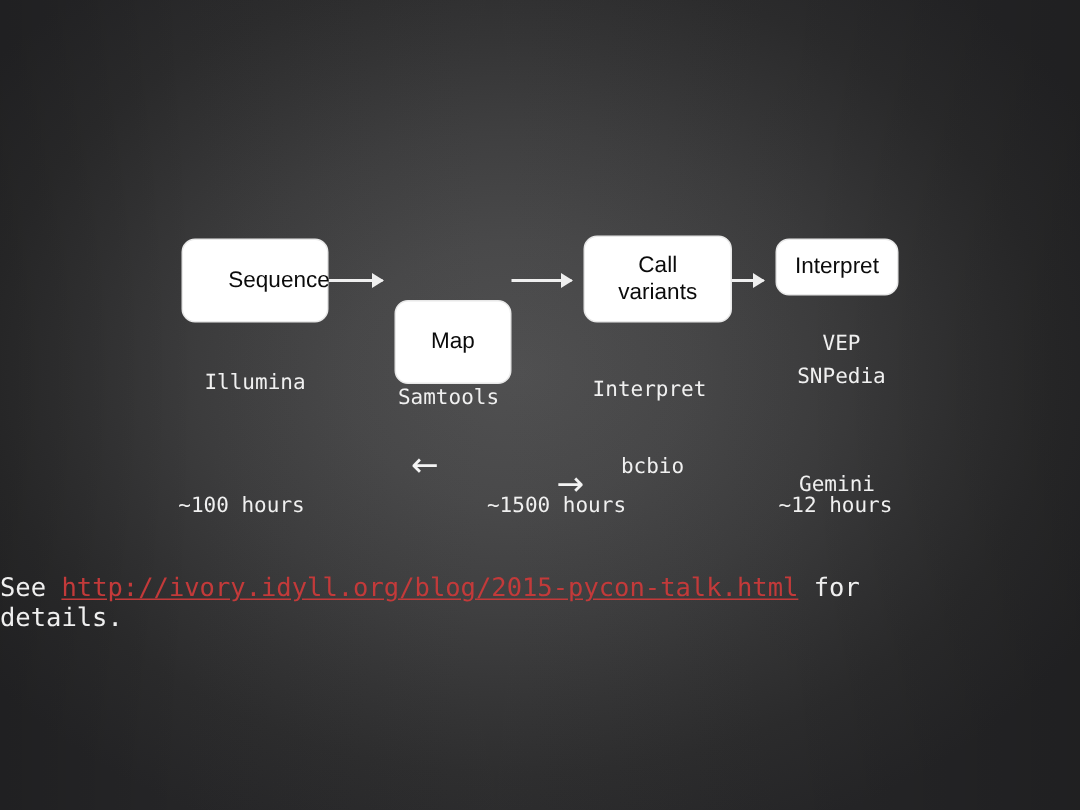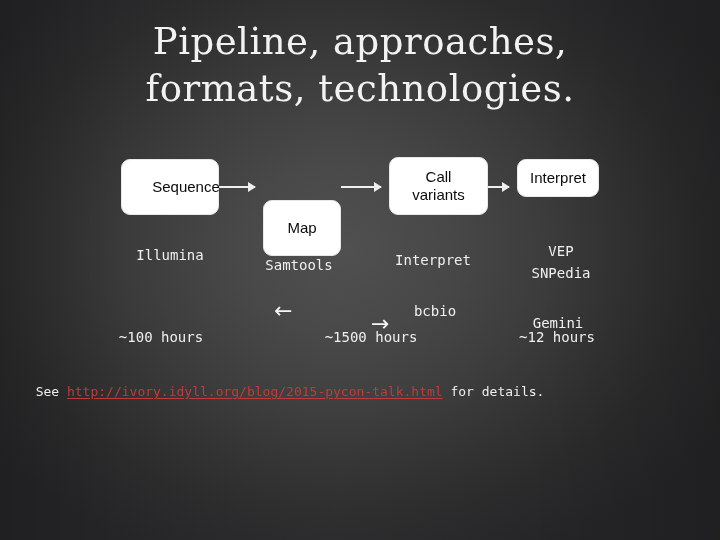--- a/index.html
+++ b/index.html
@@ -116,59 +116,57 @@
     color: #f4f4f4;
     font-family: "DejaVu Sans", "Liberation Sans", sans-serif;
     font-size: 22px;
     line-height: 22px;
     z-index: 5;
   }
 
   #lbl-illumina  { left:111px; top:244px; width:118px; }
   #lbl-bwa       { left:240px; top:232px; width:118px; }
   #lbl-freebayes { left:374px; top:249px; width:118px; }
-  #lbl-vep       { left:502px; top:240px; width:118px; }
+  #lbl-vep       { left:502px; top:218px; width:118px; }
 
   #lbl-bcbio     { left:376px; top:300px; width:118px; }
   #lbl-gemini    { left:499px; top:300px; width:118px;margin-top:12px; }
 
   #lbl-hours-1   { left:102px; top:326px; width:118px; }
   #lbl-hours-2   { left:312px; top:326px; width:118px; }
   #lbl-hours-3   { left:498px; top:326px; width:118px;text-align:center; }
 
   #arrow-left    { left:274px; top:300px; }
   #arrow-right   { left:371px; top:313px; }
 
   
   #footer {
     position: absolute;
     left: 0;
     top: 382px;
     width: 580px;
-    text-align: center;
+    text-align: left;
     color: #efefef;
     font-family: "DejaVu Sans Mono", "Liberation Mono", monospace;
-    font-size: 13px;
+    font-size: 17px;
     line-height: 20px;
     z-index: 3;
   }
   #footer a,
   #footer .linktext {
     color: #c33a3a;
     text-decoration: underline;
     text-underline-offset: 2px;
   }
 </style>
 </head>
 <body>
 
 <div id="slide">
 
-  <div id="title">Pipeline, approaches,
-formats, technologies.</div>
 
   <div class="flowbox" id="box-sequence">Sequence</div>
   <div class="flowbox" id="box-map">Map</div>
   <div class="flowbox" id="box-call">Call
 variants</div>
   <div class="flowbox" id="box-interpret">Interpret</div>
 
   <div class="connector" id="conn-1"></div>
   <div class="connector" id="conn-2"></div>
   <div class="connector" id="conn-3"></div>

